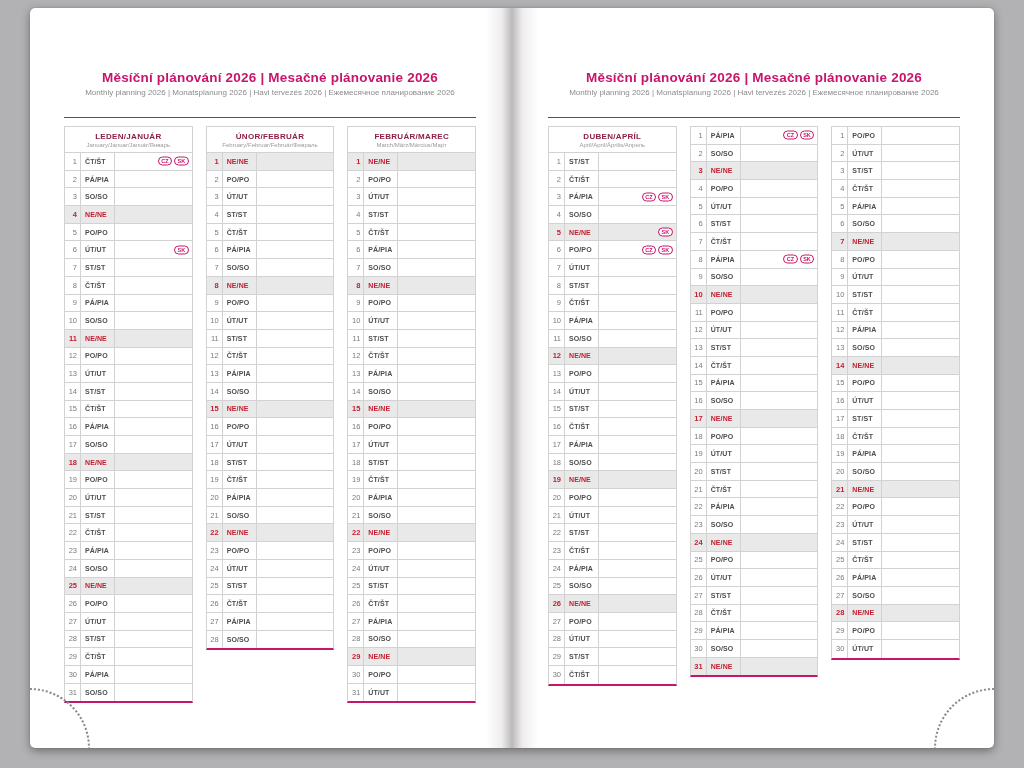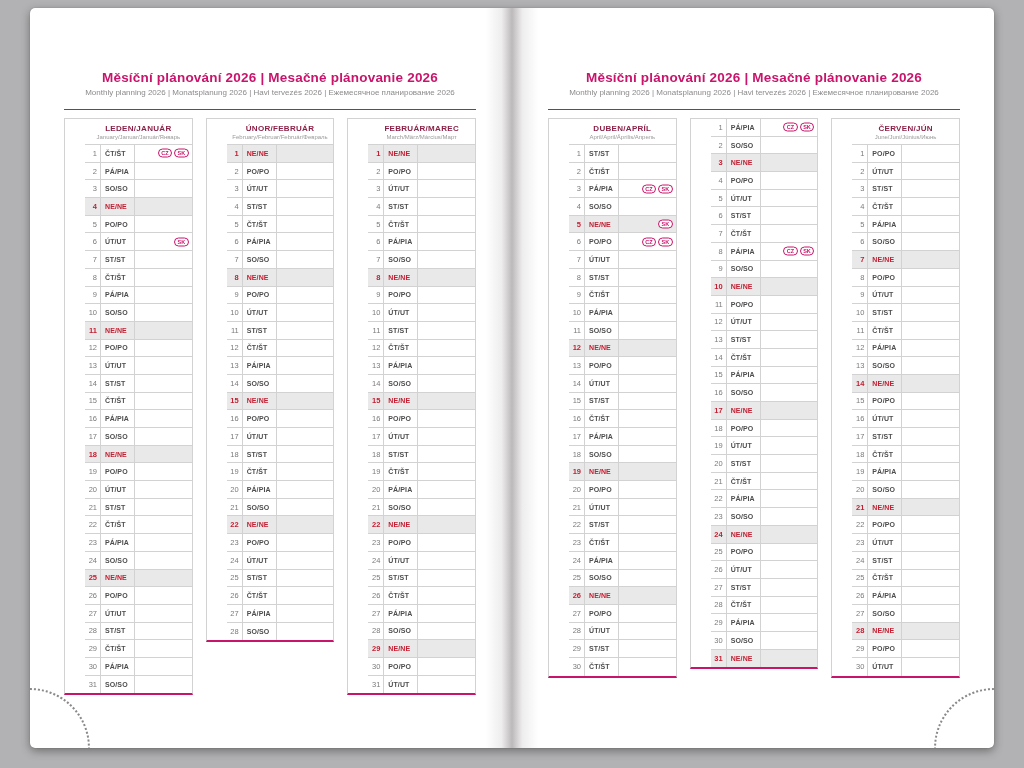--- a/index.html
+++ b/index.html
@@ -22,30 +22,29 @@
   .page { position:absolute; top:0; width:482px; height:100%; }
   .page.left  { left:0;     padding:62px 36px 0 34px; }
   .page.right { left:482px; padding:62px 34px 0 36px; }
 
   .page-title {
     text-align:center; font-size:13.5px; font-weight:bold;
     color:var(--accent,#c8156b); letter-spacing:.2px; white-space:nowrap;
   }
   .page-subtitle {
     text-align:center; font-size:8px; color:#8b8b8b; margin-top:3px;
-    padding-bottom:12px; border-bottom:1px solid var(--accent,#c8156b);
+    padding-bottom:20px; border-bottom:1px solid var(--accent,#c8156b);
     white-space:nowrap;
   }
   .months { display:flex; gap:13px; margin-top:8px; align-items:flex-start; }
 
   .month {
     flex:1; background:#fff;
     border:1px solid var(--border,#d2d2d2);
     border-bottom:2px solid var(--accent,#c8156b);
-    padding-left:20px;
   }
   .month-header {
     height:26px; display:flex; flex-direction:column; justify-content:center;
     text-align:center; border-bottom:1px solid var(--border,#d2d2d2);
   }
   .month-name { font-size:8px; font-weight:bold; color:var(--month-name,#8c2148); letter-spacing:.3px; }
   .month-langs { font-size:6px; color:#9a9a9a; margin-top:1px; }
 
   .day-row { display:flex; height:17.7px; border-bottom:1px solid var(--border,#d2d2d2); }
   .day-row:last-child { border-bottom:none; }
@@ -905,24 +904,20 @@
             <div class="day-abbr">SO/SO</div>
             <div class="day-note"></div>
           </div>
           <div class="day-row sunday">
             <div class="day-num">31</div>
             <div class="day-abbr">NE/NE</div>
             <div class="day-note"></div>
           </div>
         </div>
         <div class="month">
-          <div class="month-header">
-            <div class="month-name">ČERVEN/JÚN</div>
-            <div class="month-langs">June/Juni/Június/Июнь</div>
-          </div>
           <div class="day-row">
             <div class="day-num">1</div>
             <div class="day-abbr">PO/PO</div>
             <div class="day-note"></div>
           </div>
           <div class="day-row">
             <div class="day-num">2</div>
             <div class="day-abbr">ÚT/UT</div>
             <div class="day-note"></div>
           </div>

